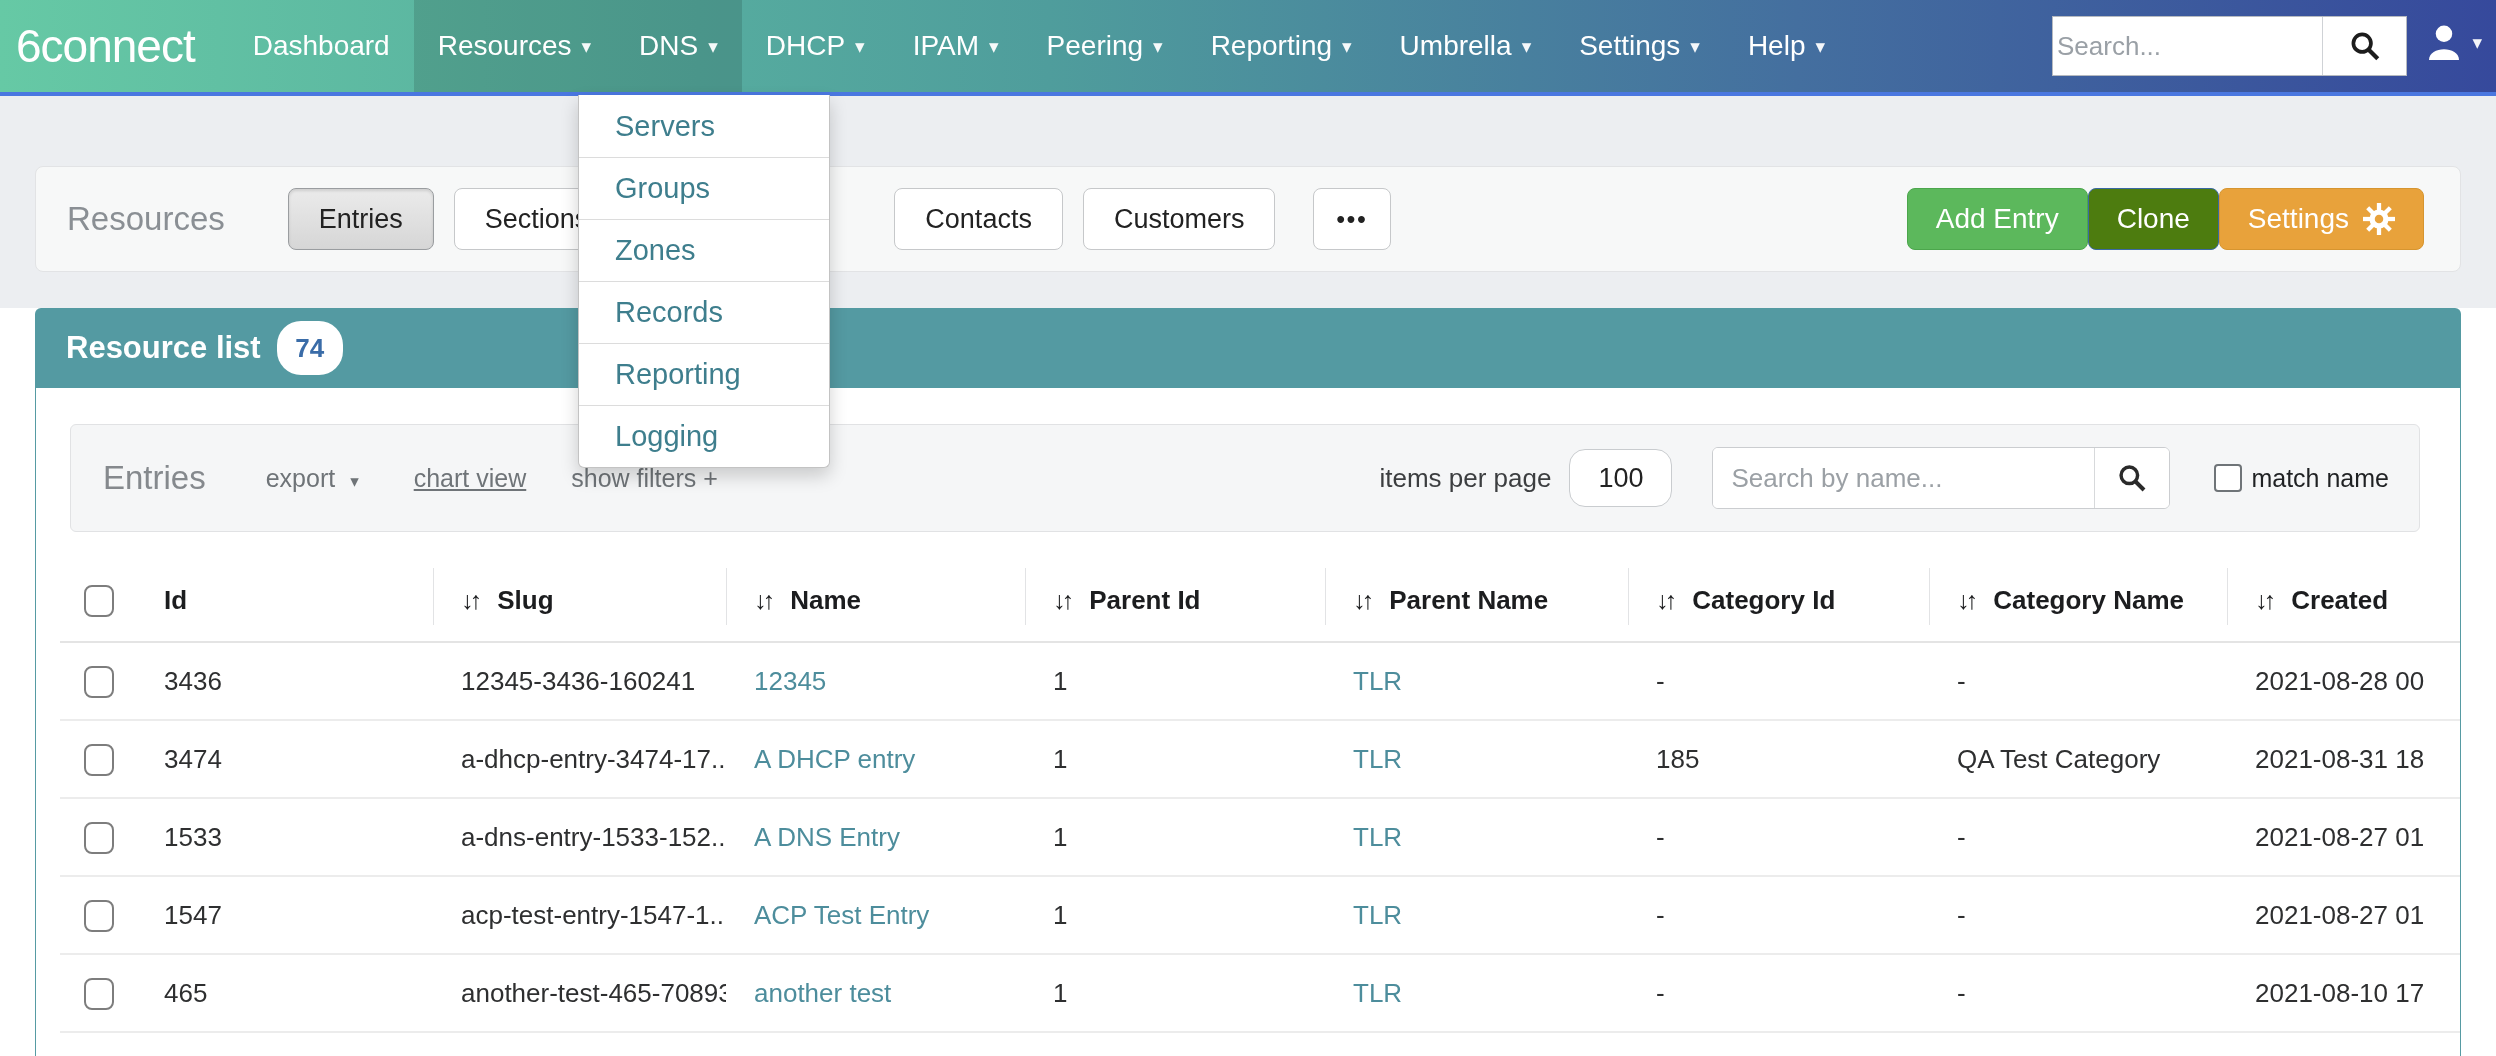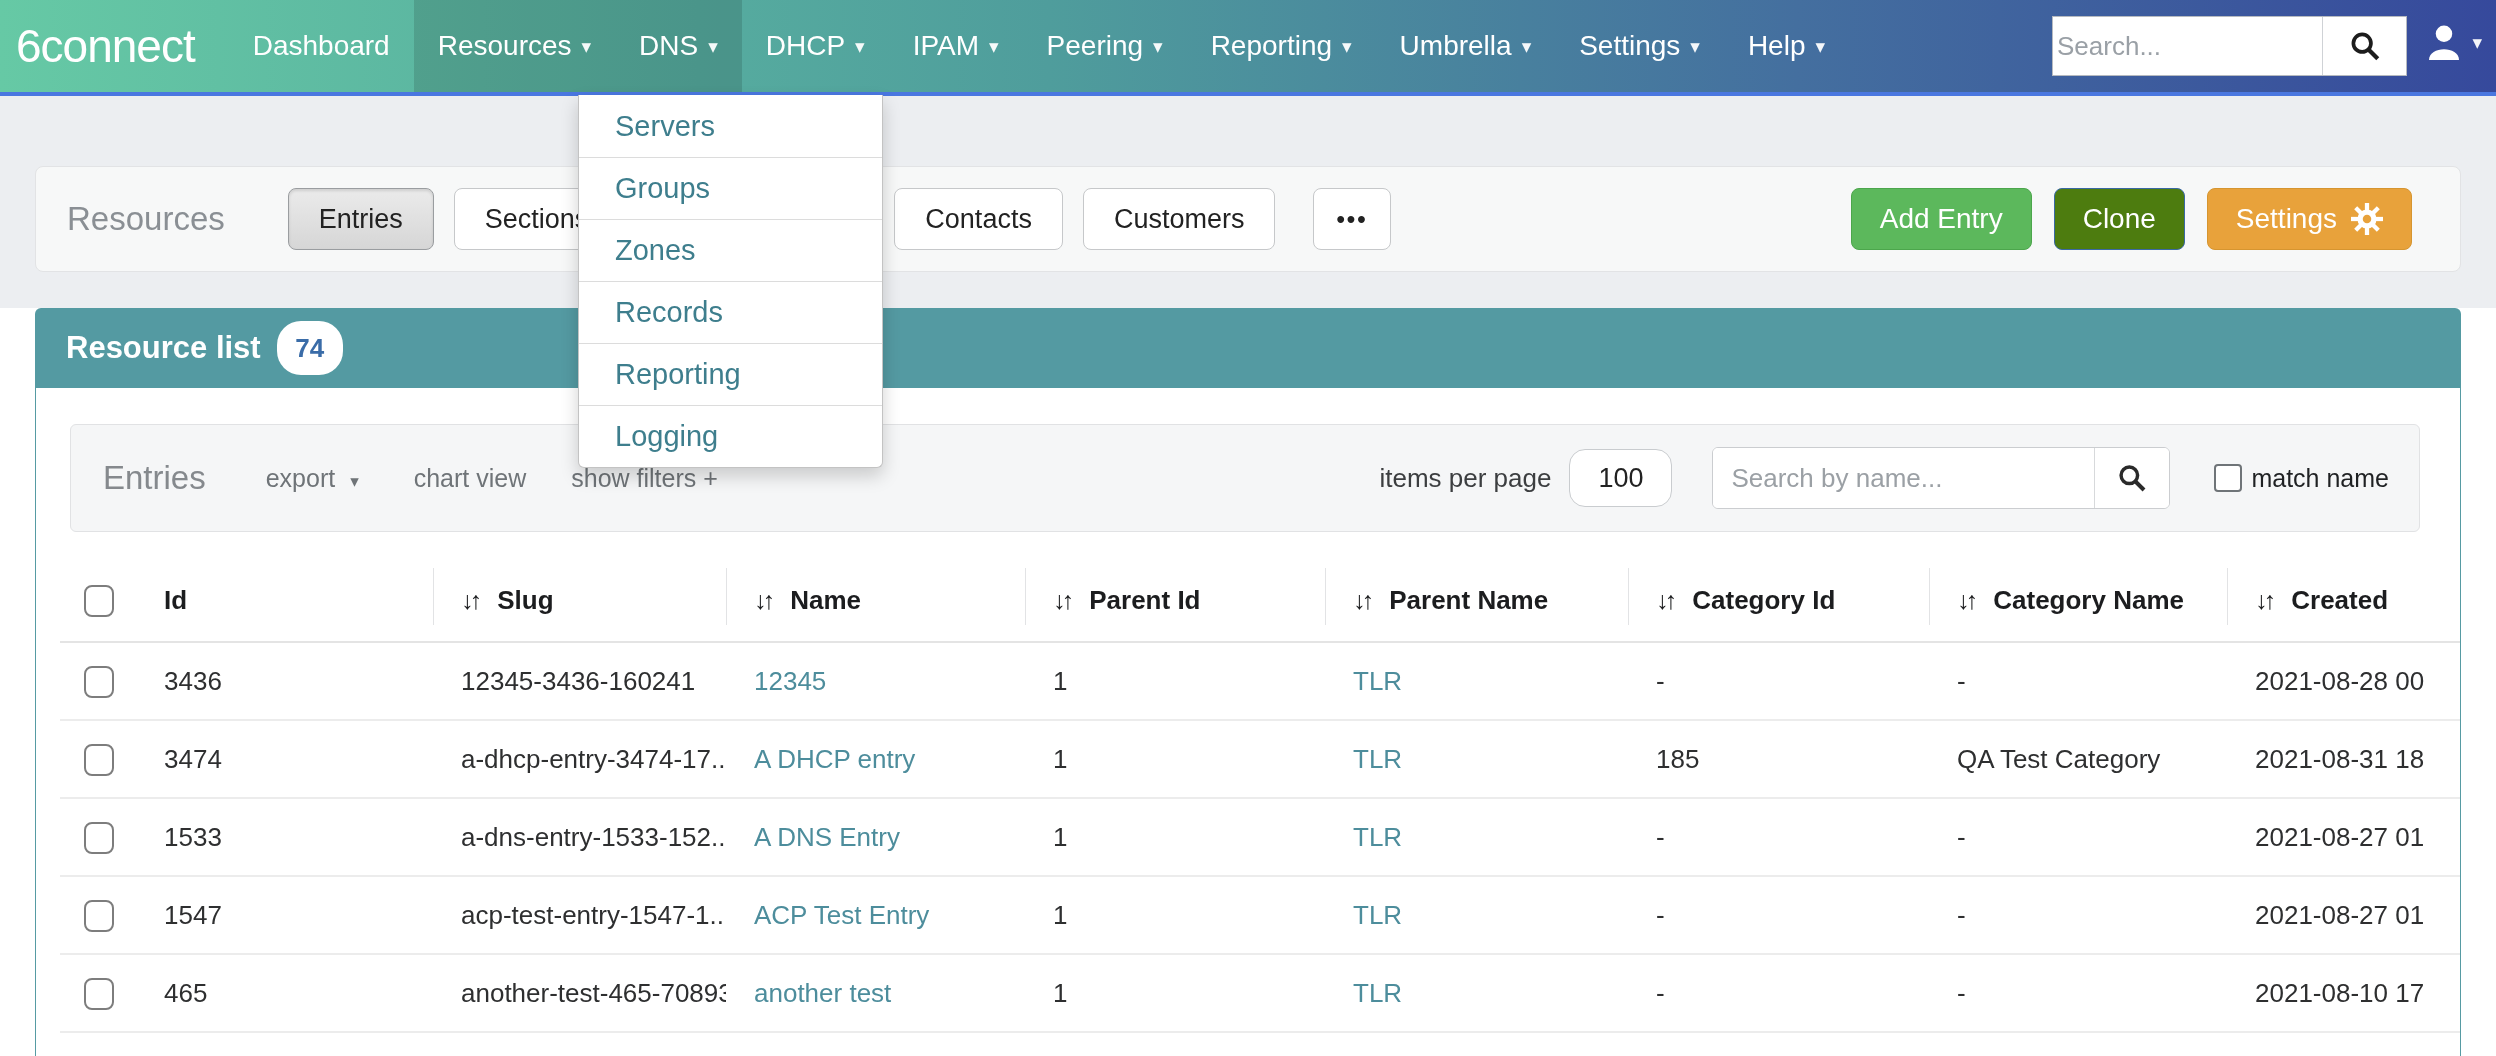--- a/index.html
+++ b/index.html
@@ -35,21 +35,21 @@
     display:flex; align-items:center; }
   .page-title { color:#8a8f94; font-size:33px; margin-left:31px; }
   .tabs { display:flex; align-items:center; margin-left:63px; }
   .tab { height:62px; padding:0 30px; background:#fff; border:1px solid #c6c8ca;
     border-radius:8px; font-size:27px; color:#222; margin-right:20px;
     display:flex; align-items:center; cursor:pointer; font-family:inherit; }
   .tab.active { background:linear-gradient(#ebebeb,#d6d6d6); border-color:#9a9da0;
     box-shadow:inset 0 2px 3px rgba(0,0,0,.12); }
   .tab.contacts { margin-left:255px; }
   .tab.more { margin-left:18px; padding:0 22px; font-weight:bold; letter-spacing:2px; font-size:24px; }
-  .actions { margin-left:auto; margin-right:48px; display:flex; align-items:center; gap:22px; }
+  .actions { margin-left:auto; margin-right:36px; display:flex; align-items:center; }
   .btn { height:62px; border:none; border-radius:8px; color:#fff; font-size:28px;
     padding:0 28px; display:flex; align-items:center; gap:14px; cursor:pointer; font-family:inherit; }
   .btn-green  { background:#5cb85c; border:1px solid #4ca64c; }
   .btn-blue   { background:#4d7c0f; border:1px solid #3a69a3; }
   .btn-orange { background:#e8a23b; border:1px solid #d69530; }
 
   
   .teal-bar { position:absolute; left:35px; top:308px; width:2426px; height:80px;
     background:#549aa2; border-radius:6px 6px 0 0; display:flex; align-items:center; }
   .teal-title { color:#fff; font-size:31px; font-weight:bold; margin-left:31px; }
@@ -60,21 +60,21 @@
   .list-container { position:absolute; left:35px; top:388px; width:2426px; height:668px;
     background:#fff; border-left:1px solid #569ba3; border-right:1px solid #569ba3; }
 
   
   .toolbar { position:absolute; left:70px; top:424px; width:2350px; height:108px;
     background:#f5f6f7; border:1px solid #e1e2e4; border-radius:6px;
     display:flex; align-items:center; }
   .tb-title { color:#85898d; font-size:33px; margin-left:32px; }
   .tb-link { color:#6f7478; font-size:25px; cursor:pointer; white-space:nowrap; }
   .tb-export { margin-left:60px; }
-  .tb-chart { margin-left:55px; }
+  .tb-chart { margin-left:55px;text-decoration:underline; }
   .tb-filters { margin-left:45px; }
   .tb-caret { font-size:17px; margin-left:8px; }
   .tb-right { margin-left:auto; display:flex; align-items:center; margin-right:30px; }
   .ipp-label { color:#3c3e40; font-size:26px; }
   .ipp-input { width:103px; height:58px; border:1px solid #c9cccf; border-radius:16px;
     text-align:center; font-size:27px; color:#222; margin-left:18px; background:#fff; font-family:inherit; }
   .search-group { display:flex; margin-left:40px; border:1px solid #cbcdd0; border-radius:6px;
     overflow:hidden; background:#fff; height:62px; }
   .search-group input { width:381px; border:none; outline:none; font-size:26px;
     padding:0 18px; color:#444; font-family:inherit; }
@@ -97,21 +97,21 @@
   td { font-size:26px; color:#2e2f30; height:78px; padding-left:28px; white-space:nowrap; overflow:hidden; }
   td.first { padding-left:0; }
   tr { border-bottom:2px solid #ececec; }
   thead tr { border-bottom:2px solid #e4e4e4; }
   .sort-icon { font-weight:bold; letter-spacing:-4px; margin-right:12px; font-size:25px; }
   a.cell-link { color:#4d8d9c; text-decoration:none; cursor:pointer; }
   .cb { display:inline-block; width:30px; height:32px; border:2px solid #7d7d7d;
     border-radius:8px; background:#fff; margin-left:24px; cursor:pointer; vertical-align:middle; }
 
   
-  .dropdown { position:absolute; left:578px; top:95px; width:305px; background:#fff;
+  .dropdown { position:absolute; left:578px; top:95px; width:252px; background:#fff;
     border:1px solid #c3c3c3; border-top:none; border-radius:0 0 6px 6px;
     box-shadow:0 8px 18px rgba(0,0,0,.18); z-index:100; }
   .dd-item { height:62px; display:flex; align-items:center; padding-left:36px;
     color:#3e7e8d; font-size:29px; cursor:pointer; }
   .dd-item + .dd-item { border-top:1px solid #dcdcdc; }
 </style>
 </head>
 <body>
 
 <div class="navbar">

